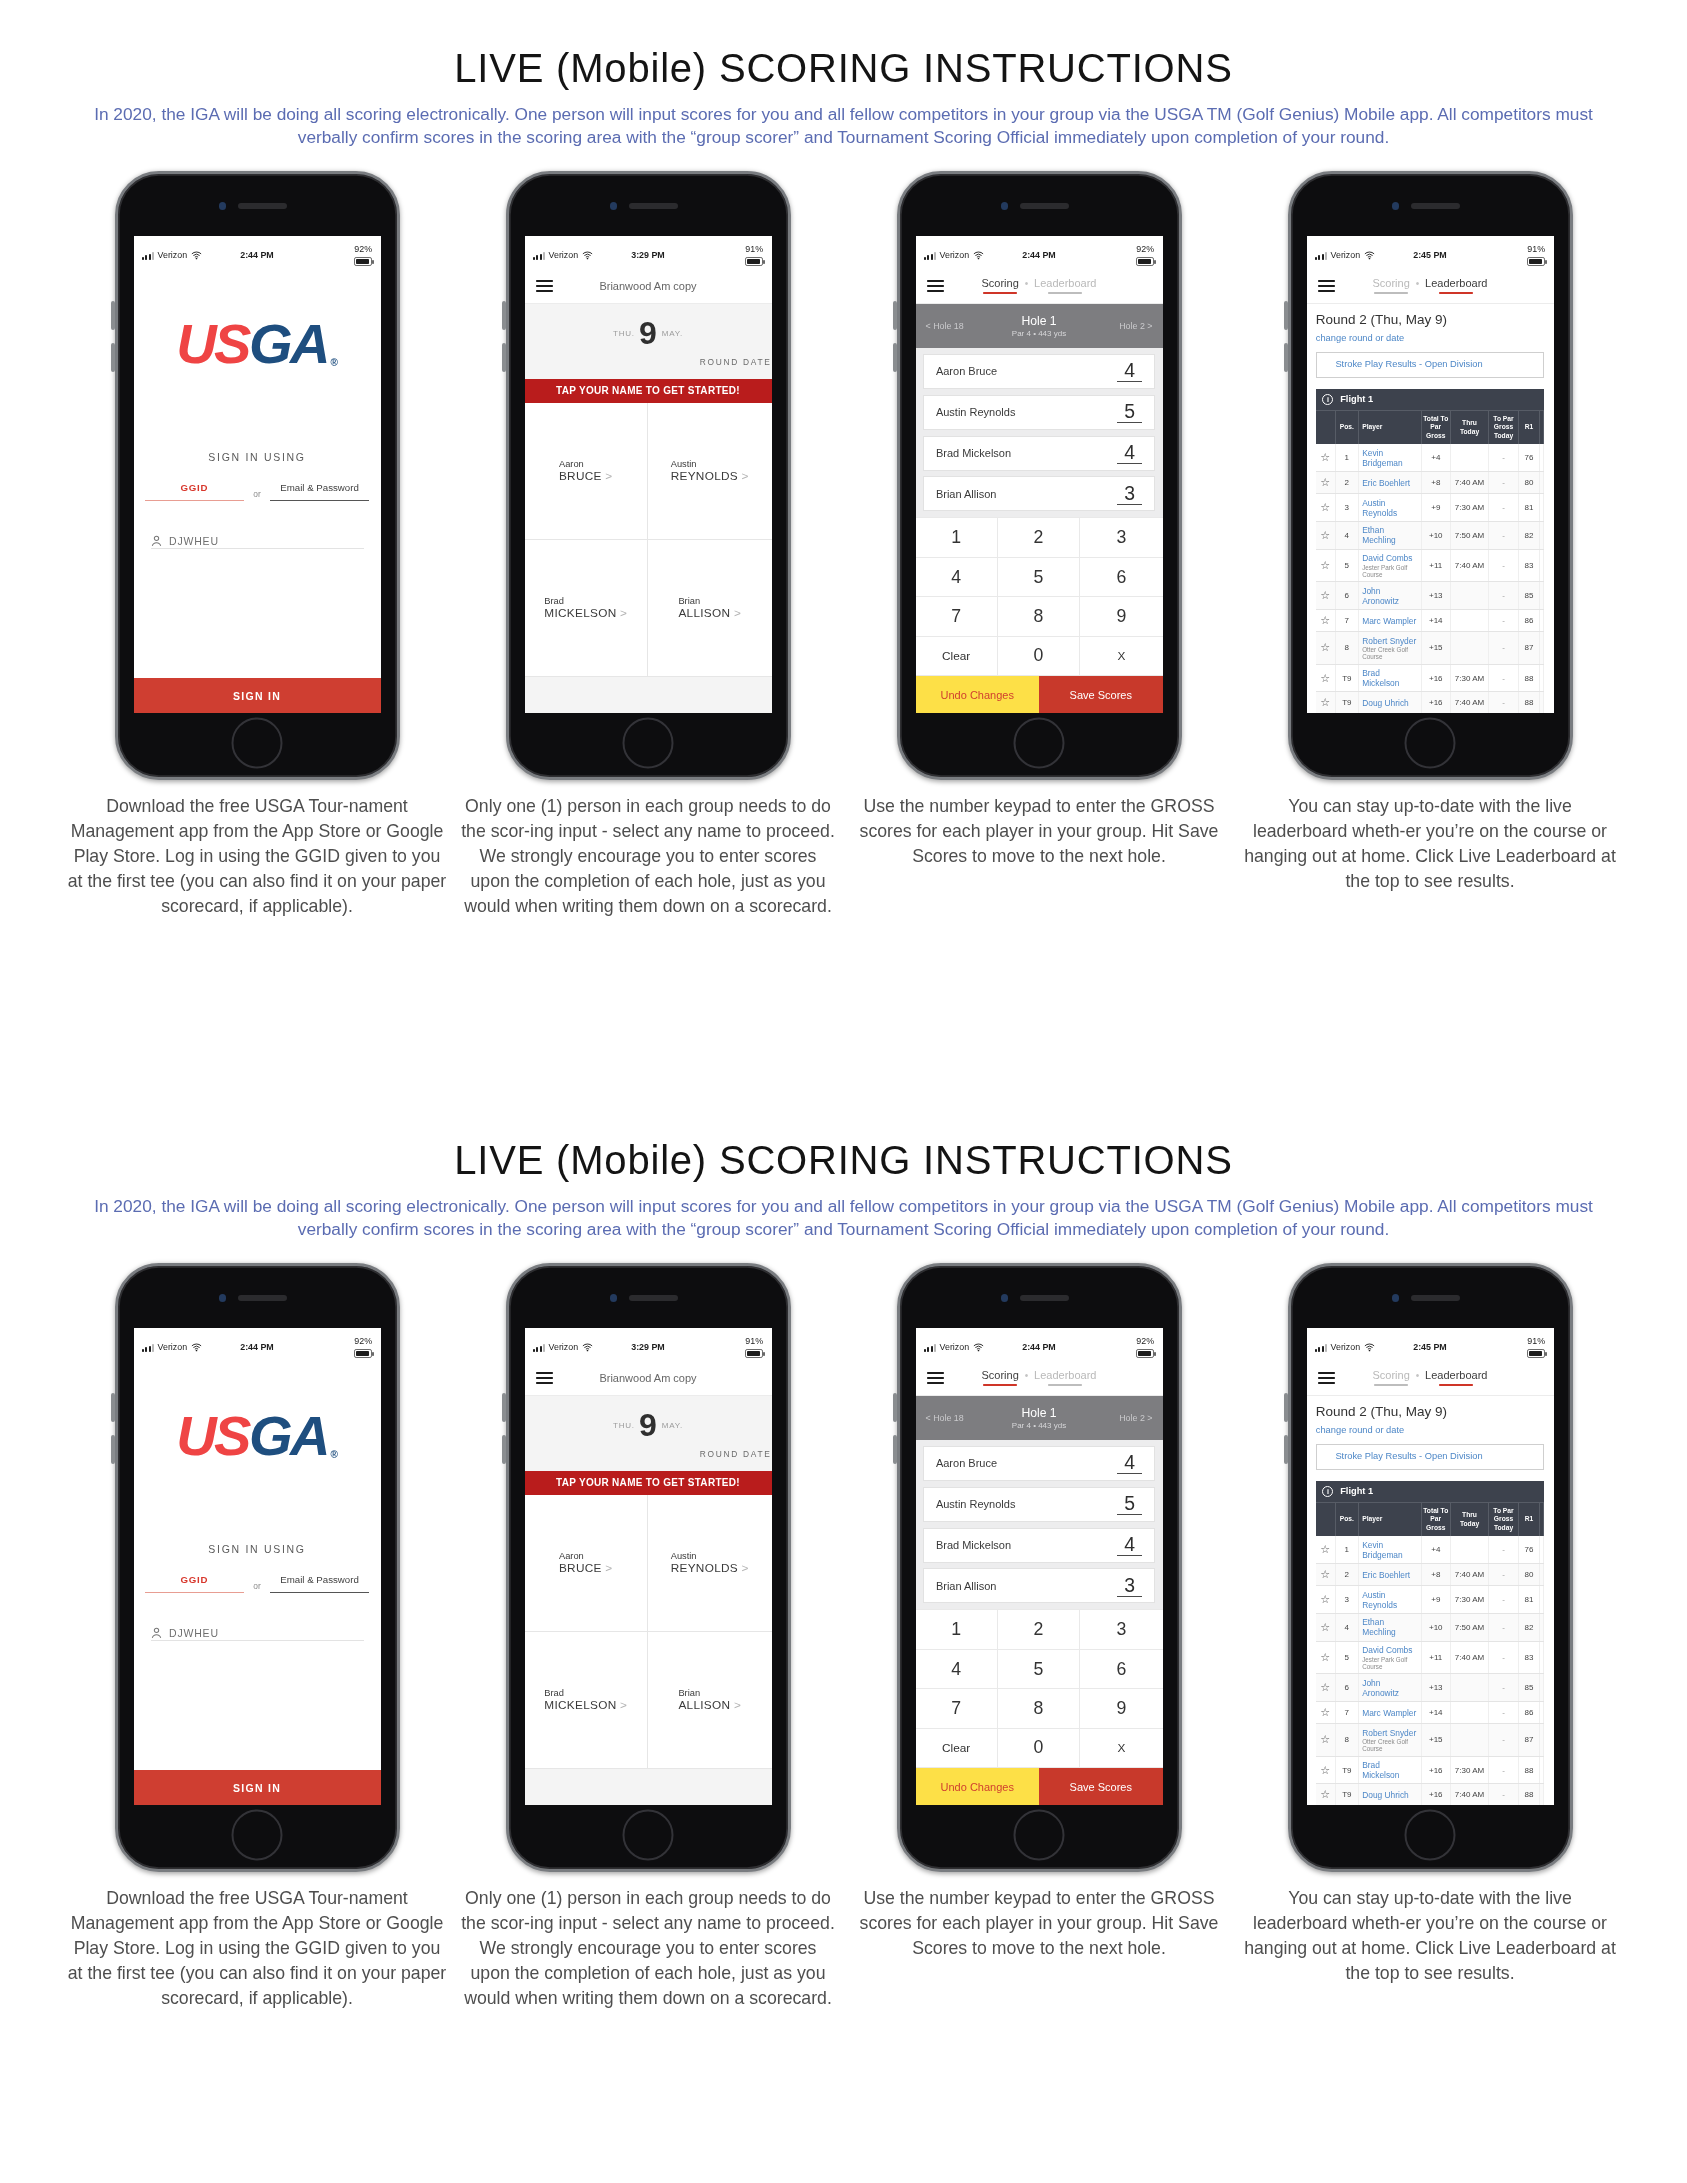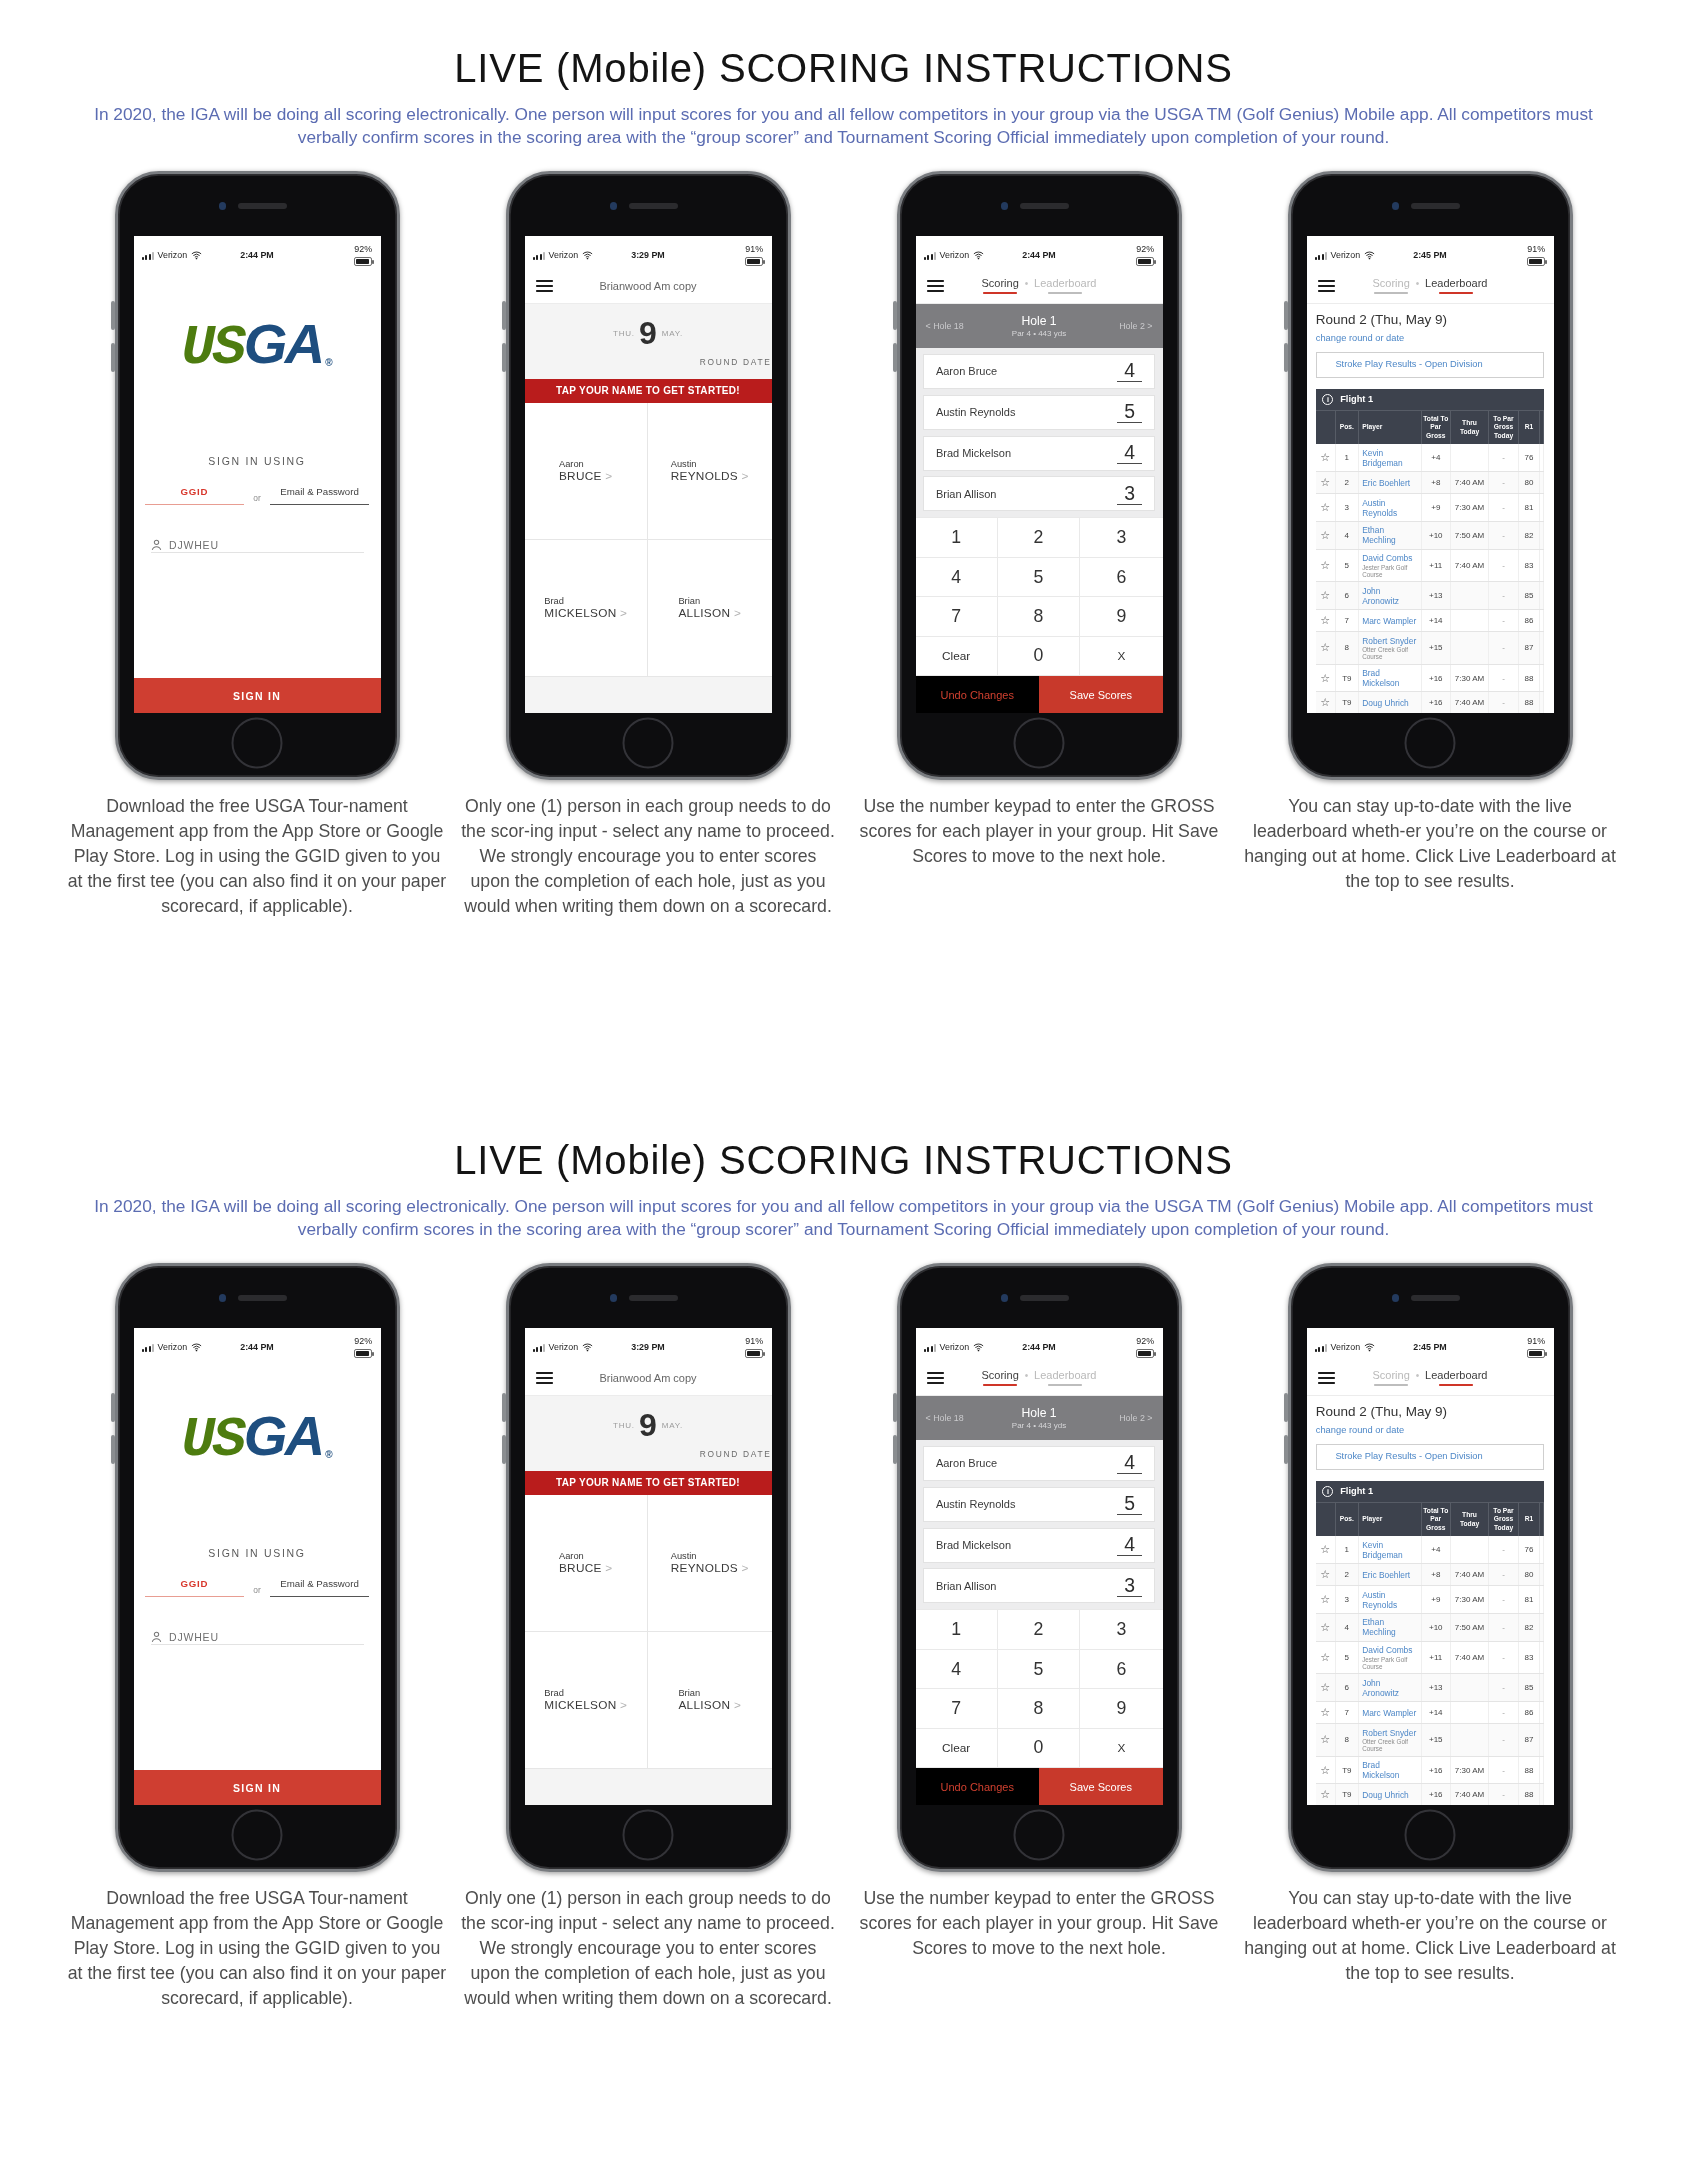--- a/index.html
+++ b/index.html
@@ -47,21 +47,21 @@
   .appnav-center { position:absolute; left:0; right:0; display:flex; justify-content:center; align-items:flex-start; gap:5.9px; }
   .nav-pill { display:flex; flex-direction:column; align-items:center; gap:2.5px; font-size:11px; }
   .nav-ul { width:34px; height:2.5px; border-radius:0.8px; }
   .nav-dark { color:#3c3c3c; } .nav-dim { color:#b9b9b9; }
   .ul-red { background:#cf3528; } .ul-gray { background:#bdbdbd; }
   .nav-dot { color:#c4c4c4; font-size:10px; margin-top:0.8px; }
   .appnav-title { position:absolute; left:0; right:0; text-align:center; color:#666; font-size:11px; }
 
   
   .p1-logo { margin-top:47px; text-align:center; font-size:56px; font-weight:700; font-style:italic; letter-spacing:-2.5px; line-height:1; }
-  .p1-us { color:#4d7c0f;font-family:Liberation Mono, monospace; } .p1-ga { color:#1e4e7f; }
+  .p1-us { color:#ef4444; } .p1-ga { color:#1e4e7f; }
   .p1-reg { font-size:10px; font-style:normal; color:#1e4e7f; letter-spacing:0; vertical-align:-3.4px; margin-left:2.5px; }
   .p1-heading { margin-top:79px; text-align:center; font-size:10.5px; letter-spacing:1.7px; color:#5a5a5a; }
   .p1-tabs { margin-top:18.6px; display:flex; align-items:flex-end; padding:0 11.8px; }
   .p1-tab-ggid { width:44%; text-align:center; font-size:9.7px; font-weight:700; letter-spacing:0.8px; color:#d8372c; padding-bottom:7.6px; border-bottom:1.3px solid #e89d92; }
   .p1-tab-or { width:12%; text-align:center; font-size:8.4px; color:#8d8d8d; padding-bottom:2.5px; }
   .p1-tab-email { width:44%; text-align:center; font-size:9.7px; color:#3f3f3f; padding-bottom:7.6px; border-bottom:1.3px solid #555; }
   .p1-input { margin:34px 17px 0; display:flex; align-items:center; gap:7.6px; border-bottom:0.8px solid #e3e3e3; padding-bottom:1px; color:#6f6f6f; font-size:10.5px; letter-spacing:0.8px; }
   .p1-signin { margin-top:auto; height:35px; background:#cf3e31; color:#fff; font-weight:700; font-size:10.5px; letter-spacing:1.3px; display:flex; align-items:center; justify-content:center; }
 
   
@@ -87,21 +87,21 @@
   .p3-hole-sub { font-size:8px; color:#d6d6d8; margin-top:1.7px; }
   .p3-scores { background:#ededee; padding:5.9px 7.6px; display:flex; flex-direction:column; gap:5.9px; flex:0 0 auto; }
   .p3-score-row { background:#fff; border:0.8px solid #e2e2e2; height:35px; display:flex; align-items:center; padding:0 11.8px; }
   .p3-player { font-size:11px; color:#3a3a3a; }
   .p3-score { margin-left:auto; font-size:19.4px; color:#2e2e2e; border-bottom:1.7px solid #4a4a4a; min-width:25px; text-align:center; line-height:1.1; }
   .p3-keypad { flex:1; display:grid; grid-template-columns:repeat(3,1fr); grid-auto-rows:1fr; border-top:0.8px solid #e9e9e9; }
   .p3-key { border-right:0.8px solid #e9e9e9; border-bottom:0.8px solid #e9e9e9; display:flex; align-items:center; justify-content:center; font-size:17.7px; color:#333; background:#fff; }
   .p3-key:nth-child(3n){ border-right:none; }
   .p3-key-small { font-size:11.8px; }
   .p3-actions { height:37px; display:flex; flex:0 0 auto; }
-  .p3-undo { flex:1; display:flex; align-items:center; justify-content:center; color:#d0402f; font-size:11px; background:#000000; }
+  .p3-undo { flex:1; display:flex; align-items:center; justify-content:center; color:#d0402f; font-size:11px; background:#fde047; }
   .p3-save { flex:1; display:flex; align-items:center; justify-content:center; color:#fff; font-size:11px; background:#c8392b; }
 
   
   .p4-body { padding:8.4px 9.3px 0; display:flex; flex-direction:column; flex:1; overflow:hidden; }
   .p4-round { font-size:13.5px; color:#333; }
   .p4-link { margin-top:5.9px; font-size:9.3px; color:#4d87c7; }
   .p4-box { margin-top:8.4px; border:0.8px solid #cfcfcf; padding:5.9px 6.7px 5.9px 18.6px; font-size:9.3px; line-height:1.35; color:#4d87c7; }
   .p4-flight { margin-top:11px; background:#3d424d; color:#fff; display:flex; align-items:center; gap:6.7px; padding:5px 6.7px; font-size:9.3px; font-weight:700; flex:0 0 auto; }
   .p4-info { width:11px; height:11px; border-radius:50%; border:0.8px solid #fff; font-size:7.2px; font-weight:700; display:flex; align-items:center; justify-content:center; font-style:normal; }
   .lb-grid { display:grid; grid-template-columns:20px 23px 1fr 29.5px 38px 30px 21px 4.2px; }

